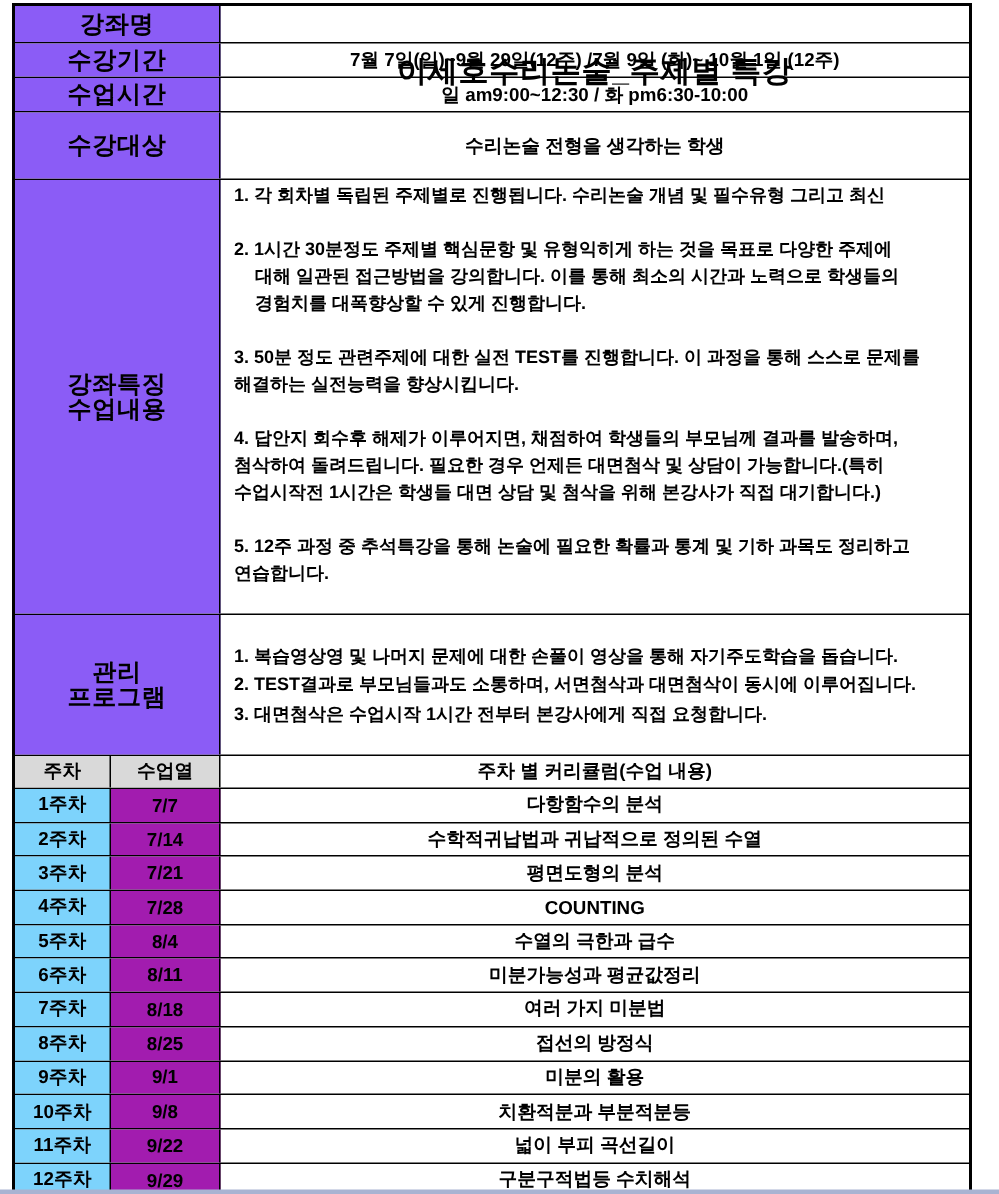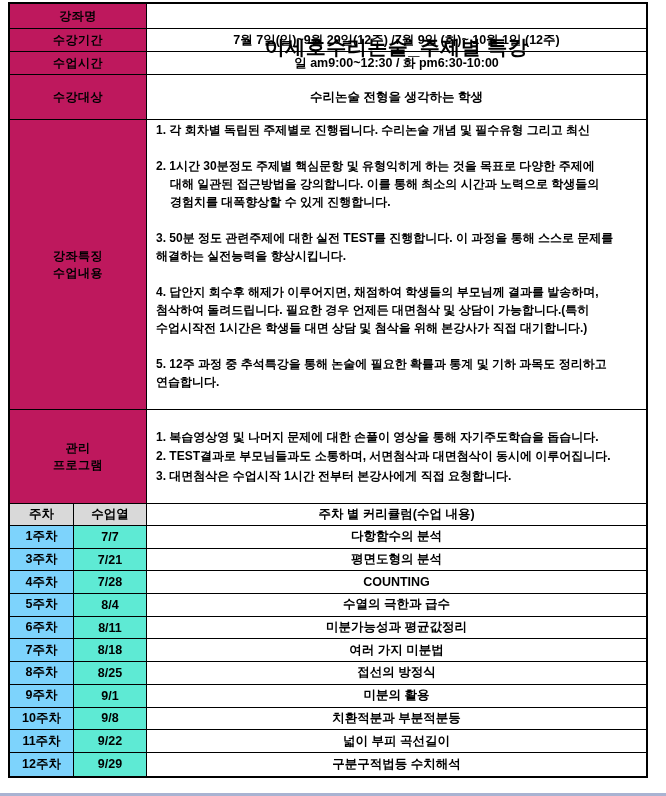--- a/index.html
+++ b/index.html
@@ -16,23 +16,23 @@
   .doc-table {
     position:absolute; left:8px; top:2px; width:640px;
     border:2px solid #000;
     background:#fff;
   }
   .row { display:flex; border-bottom:1.5px solid #000; }
   .row:last-child { border-bottom:none; }
   .cell { display:flex; align-items:center; justify-content:center; text-align:center; }
   .lbl {
     width:137px; min-width:137px;
-    background:#be185d;
+    background:#8b5cf6;
     border-right:1.5px solid #000;
-    font-size:12px;
+    font-size:16px;
     flex-direction:column;
     line-height:17px;
     letter-spacing:0.5px;
   }
   .content { flex:1; font-size:12.5px; flex-direction:column; }
 
   .r-title   { height:25px; }
   .r-title .content { font-size:20px; letter-spacing:0.5px;margin-top:43px; }
   .r-period  { height:23px; }
   .r-time    { height:23px; }
@@ -57,21 +57,21 @@
   .mgmt-body { justify-content:center; align-items:flex-start; text-align:left;
     padding-left:9px; font-size:12px; line-height:19.5px; }
 
   .wk {
     width:64px; min-width:64px;
     background:#7dd3fc; border-right:1.5px solid #000;
     font-size:12.5px;
   }
   .date {
     width:73px; min-width:73px;
-    background:#5eead4; border-right:1.5px solid #000;
+    background:#a21caf; border-right:1.5px solid #000;
     font-size:12.5px;
   }
   .r-chead .wk, .r-chead .date { background:#d9d9d9; }
   .topic { flex:1; font-size:12.5px; }
 
   .bottom-strip {
     position:absolute; left:0; bottom:0; width:666px; height:3px;
     background:#a9b3d2;
   }
 </style>
@@ -151,20 +151,25 @@
       <div class="cell topic">주차 별 커리큘럼(수업 내용)</div>
     </div>
 
     <div>
         <div class="row wkrow">
           <div class="cell wk">1주차</div>
           <div class="cell date">7/7</div>
           <div class="cell topic">다항함수의 분석</div>
         </div>
         <div class="row wkrow">
+          <div class="cell wk">2주차</div>
+          <div class="cell date">7/14</div>
+          <div class="cell topic">수학적귀납법과 귀납적으로 정의된 수열</div>
+        </div>
+        <div class="row wkrow">
           <div class="cell wk">3주차</div>
           <div class="cell date">7/21</div>
           <div class="cell topic">평면도형의 분석</div>
         </div>
         <div class="row wkrow">
           <div class="cell wk">4주차</div>
           <div class="cell date">7/28</div>
           <div class="cell topic">COUNTING</div>
         </div>
         <div class="row wkrow">

